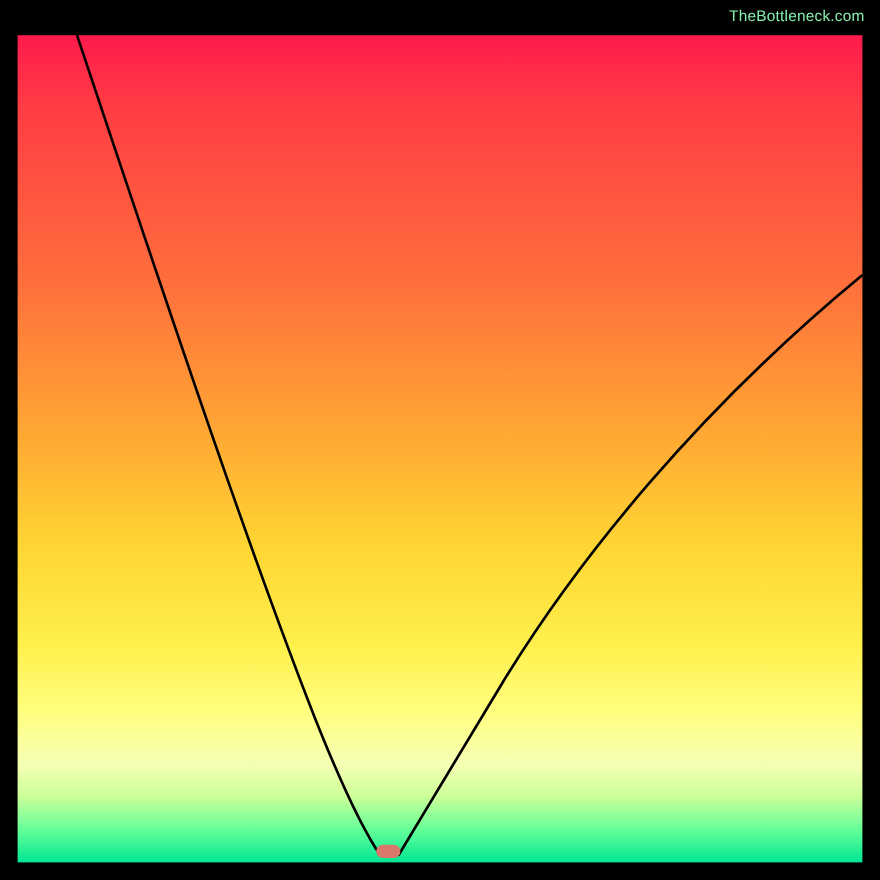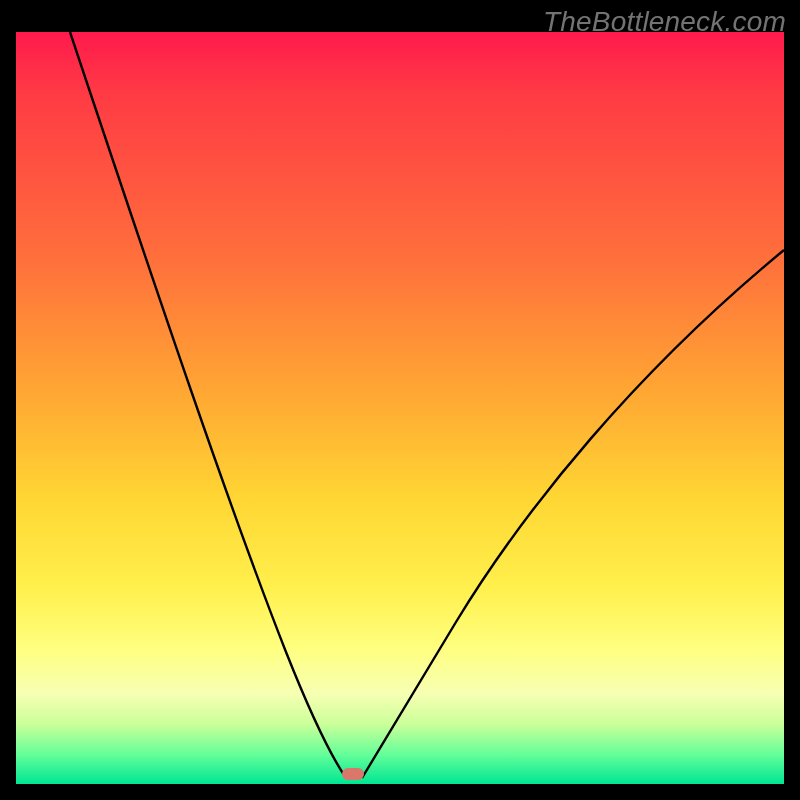--- a/index.html
+++ b/index.html
@@ -36,25 +36,24 @@
       #f6ffb3 88%,
       #ccff99 92%,
       #66ff99 96%,
       #00e693 100%
     );
   }
   .watermark {
     position: absolute;
     top: 6px;
     right: 14px;
-    color: #737373;
-    font-size: 28px;
+    color: #86efac;
+    font-size: 14px;
     font-weight: 500;
     letter-spacing: 0.2px;
-    font-style: italic;
   }
   svg.curve {
     position: absolute;
     inset: 0;
     width: 100%;
     height: 100%;
     overflow: visible;
   }
   .marker {
     position: absolute;

